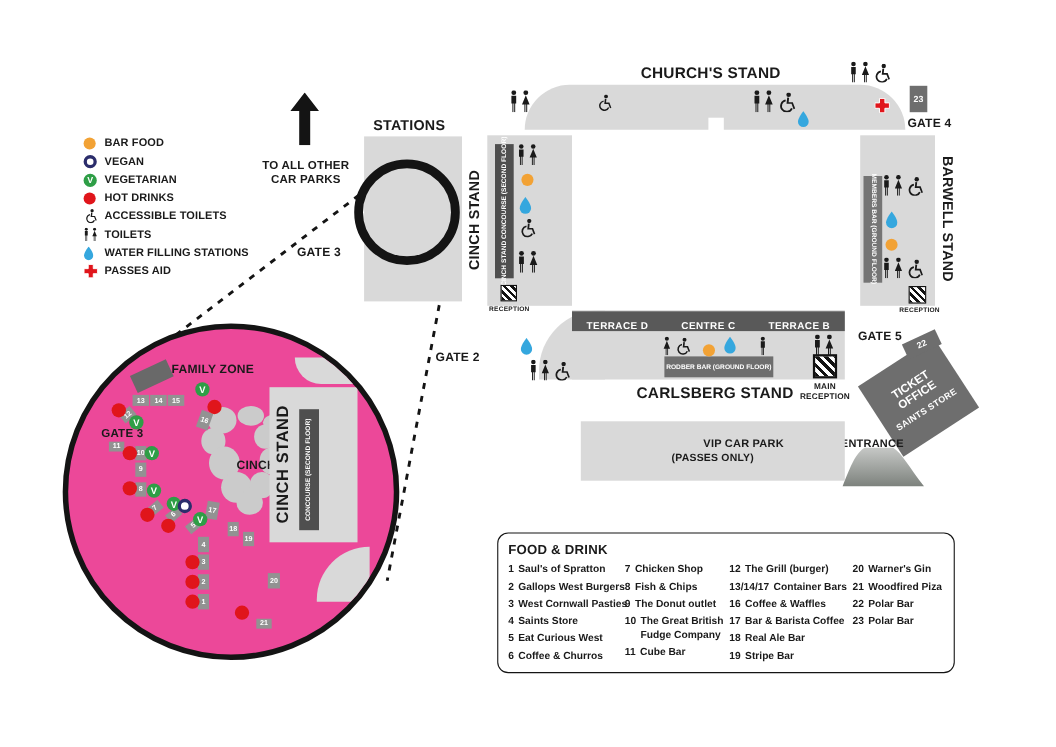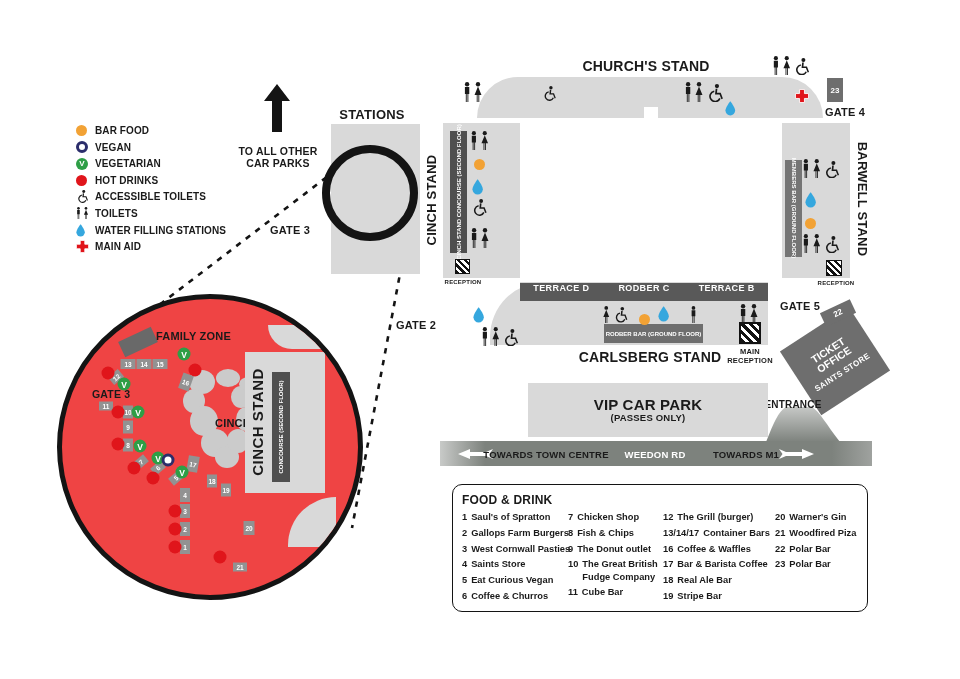--- a/index.html
+++ b/index.html
@@ -102,21 +102,21 @@
         <span class="llab">WATER FILLING STATIONS</span>
       </div>
       <div class="lrow">
         <span class="licon">
           <span style="display: inline-flex; align-items: flex-end; gap: 2px;">
             <svg style="height:13px" viewBox="0 0 16 16">
               <path d="M5.2.5h5.6v4.7h4.7v5.6h-4.7v4.7H5.2v-4.7H.5V5.2h4.7z" fill="#e0151b" stroke="#fff" stroke-width="1"></path>
             </svg>
           </span>
         </span>
-        <span class="llab">MAIN AID</span>
+        <span class="llab">PASSES AID</span>
       </div>
     </div>
 
   <div class="abs ttl ctr" style="left:372px;top:114px;font-size:13px">STATIONS</div>
   <div class="abs stand" style="left:331px;top:124px;width:89px;height:150px"></div>
   <div class="abs" style="left:322px;top:145px;width:96px;height:96px;border:8.5px solid #141414;border-radius:50%;box-sizing:border-box;background:transparent"></div>
   <svg class="abs" style="left:263px;top:84px" width="28" height="48">
     <path d="M14 0 L27 17 H19 V48 H9 V17 H1 Z" fill="#141414"></path>
   </svg>
   <div class="abs ttl ctr" style="left:278px;top:157px;font-size:10.5px;white-space:normal;width:80px;text-align:center;line-height:12px">TO ALL OTHER CAR PARKS</div>
@@ -137,23 +137,23 @@
   <div class="abs stand" style="left:782px;top:123px;width:68px;height:155px"></div>
   <div class="abs" style="left:785px;top:160px;width:17px;height:97px;background:#757575"></div>
   <div class="abs smw rot-cw" style="left:794px;top:208px;font-size:6px">MEMBERS BAR (GROUND FLOOR)</div>
   <div class="abs ttl rot-cw" style="left:862px;top:199px;font-size:13px">BARWELL STAND</div>
   <div class="abs hatch" style="left:826px;top:260px;width:16px;height:16px"></div>
   <div class="abs ttl ctr" style="left:836px;top:283px;font-size:6px">RECEPTION</div>
   <div class="abs ttl ctr" style="left:800px;top:306px;font-size:11px">GATE 5</div>
 
   <div class="abs stand" style="left:490px;top:282px;width:60px;height:63px;border-top-left-radius:55px"></div>
   <div class="abs stand" style="left:520px;top:282px;width:248px;height:63px"></div>
-  <div class="abs" style="left:520px;top:283px;width:248px;height:18px;background:#595959;display:flex;align-items:flex-start">
+  <div class="abs" style="left:520px;top:283px;width:248px;height:18px;background:#595959;display:flex;align-items:flex-end">
       <span class="terr">TERRACE D</span>
-      <span class="terr">RODBER C</span>
+      <span class="terr">CENTRE C</span>
       <span class="terr">TERRACE B</span>
     </div>
   <div class="abs" style="left:604px;top:324px;width:99px;height:19px;background:#6e6e6e;display:flex;align-items:center;justify-content:center">
     <span class="smw" style="font-size:6px">RODBER BAR (GROUND FLOOR)</span>
   </div>
   <div class="abs ttl ctr" style="left:650px;top:357px;font-size:14px">CARLSBERG STAND</div>
   <div class="abs ttl ctr" style="left:416px;top:325px;font-size:11px">GATE 2</div>
 
   <div class="abs hatch-big" style="left:739px;top:322px;width:22px;height:22px"></div>
   <div class="abs ttl ctr" style="left:750px;top:356px;font-size:7.5px;white-space:normal;width:56px;text-align:center;line-height:8.5px">MAIN RECEPTION</div>
@@ -167,36 +167,25 @@
         <linearGradient id="gd" x1="0" y1="0" x2="0" y2="1">
       <stop offset="0" stop-color="#c6c8c6"></stop>
           <stop offset="1" stop-color="#7d827d"></stop>
     </linearGradient>
       </defs>
     <path d="M6 42 C14 22 18 12 26 7 L52 7 C60 12 66 24 80 42 Z" fill="url(#gd)"></path>
   </svg>
   <div class="abs ttl ctr" style="left:793px;top:404px;font-size:10px">ENTRANCE</div>
 
   <div class="abs stand" style="left:528px;top:383px;width:240px;height:54px"></div>
-  <div class="abs ttl ctr" style="left:648px;top:404px;font-size:15px">VIP CAR PARK</div>
+  <div class="abs ttl ctr" style="left:676px;top:404px;font-size:10px">VIP CAR PARK</div>
   <div class="abs ttl ctr" style="left:648px;top:417px;font-size:9.5px">(PASSES ONLY)</div>
 
-  <div class="abs" style="left:440px;top:441px;width:432px;height:25px;background:linear-gradient(90deg,#c8cac8 0,#7d827d 45px,#7d827d 392px,#9fa29f 432px)">
-    <svg class="abs" style="left:18px;top:7px" width="40" height="12">
-      <path d="M0 6 L12 1 L12 4 H28 L35 1 L31.5 6 L35 11 L28 8 H12 L12 11 Z" fill="#fff"></path>
-    </svg>
-    <div class="abs ttl ctr" style="left:106px;top:13px;font-size:9.5px">TOWARDS TOWN CENTRE</div>
-    <div class="abs ttl ctr" style="left:215px;top:13px;font-size:9.5px;color:#fff">WEEDON RD</div>
-    <div class="abs ttl ctr" style="left:306px;top:13px;font-size:9.5px">TOWARDS M1</div>
-    <svg class="abs" style="left:334px;top:7px" width="40" height="12">
-      <path d="M40 6 L28 1 L28 4 H12 L5 1 L8.5 6 L5 11 L12 8 H28 L28 11 Z" fill="#fff"></path>
-    </svg>
-  </div>
-
-  <div class="abs" style="left:57px;top:294px;width:306px;height:306px;border:5px solid #141414;border-radius:50%;box-sizing:border-box;background:#ef4444;overflow:hidden">
+
+  <div class="abs" style="left:57px;top:294px;width:306px;height:306px;border:5px solid #141414;border-radius:50%;box-sizing:border-box;background:#ec4899;overflow:hidden">
     <div class="abs" style="left:-62px;top:-299px;width:960px;height:679px">
       <div class="abs stand" style="left:268px;top:325px;width:55px;height:24px;border-bottom-left-radius:55px"></div>
       <div class="abs stand" style="left:288px;top:497px;width:48px;height:50px;border-top-left-radius:55px"></div>
       <svg class="abs" style="left:0;top:0" width="960" height="679">
         <g fill="#cbcbcb">
           <ellipse cx="202" cy="382" rx="13" ry="12"></ellipse>
             <ellipse cx="194" cy="401" rx="11" ry="12"></ellipse>
           <ellipse cx="204" cy="421" rx="14" ry="15"></ellipse>
             <ellipse cx="215" cy="443" rx="14" ry="14"></ellipse>
           <ellipse cx="227" cy="457" rx="12" ry="11"></ellipse>
@@ -261,33 +250,33 @@
   <div class="abs" style="left:452px;top:484px;width:416px;height:128px;border:1.6px solid #141414;border-radius:10px;box-sizing:border-box;background:#fff">
     <div class="abs ttl" style="left:9px;top:8px;font-size:12px">FOOD &amp; DRINK</div>
     <div class="abs" style="left:0;top:26px;width:416px;height:100px">
         <div class="fcol" style="position: absolute; left: 9px; top: 0px;">
           <div class="fitem">
             <span class="fnum">1</span>
             <span style="white-space: nowrap;">Saul's of Spratton</span>
           </div>
           <div class="fitem">
             <span class="fnum">2</span>
-            <span style="white-space: nowrap;">Gallops Farm Burgers</span>
+            <span style="white-space: nowrap;">Gallops West Burgers</span>
           </div>
           <div class="fitem">
             <span class="fnum">3</span>
             <span style="white-space: nowrap;">West Cornwall Pasties</span>
           </div>
           <div class="fitem">
             <span class="fnum">4</span>
             <span style="white-space: nowrap;">Saints Store</span>
           </div>
           <div class="fitem">
             <span class="fnum">5</span>
-            <span style="white-space: nowrap;">Eat Curious Vegan</span>
+            <span style="white-space: nowrap;">Eat Curious West</span>
           </div>
           <div class="fitem">
             <span class="fnum">6</span>
             <span style="white-space: nowrap;">Coffee &amp; Churros</span>
           </div>
         </div>
         <div class="fcol" style="position: absolute; left: 115px; top: 0px;">
           <div class="fitem">
             <span class="fnum">7</span>
             <span style="max-width: 76px;">Chicken Shop</span>

